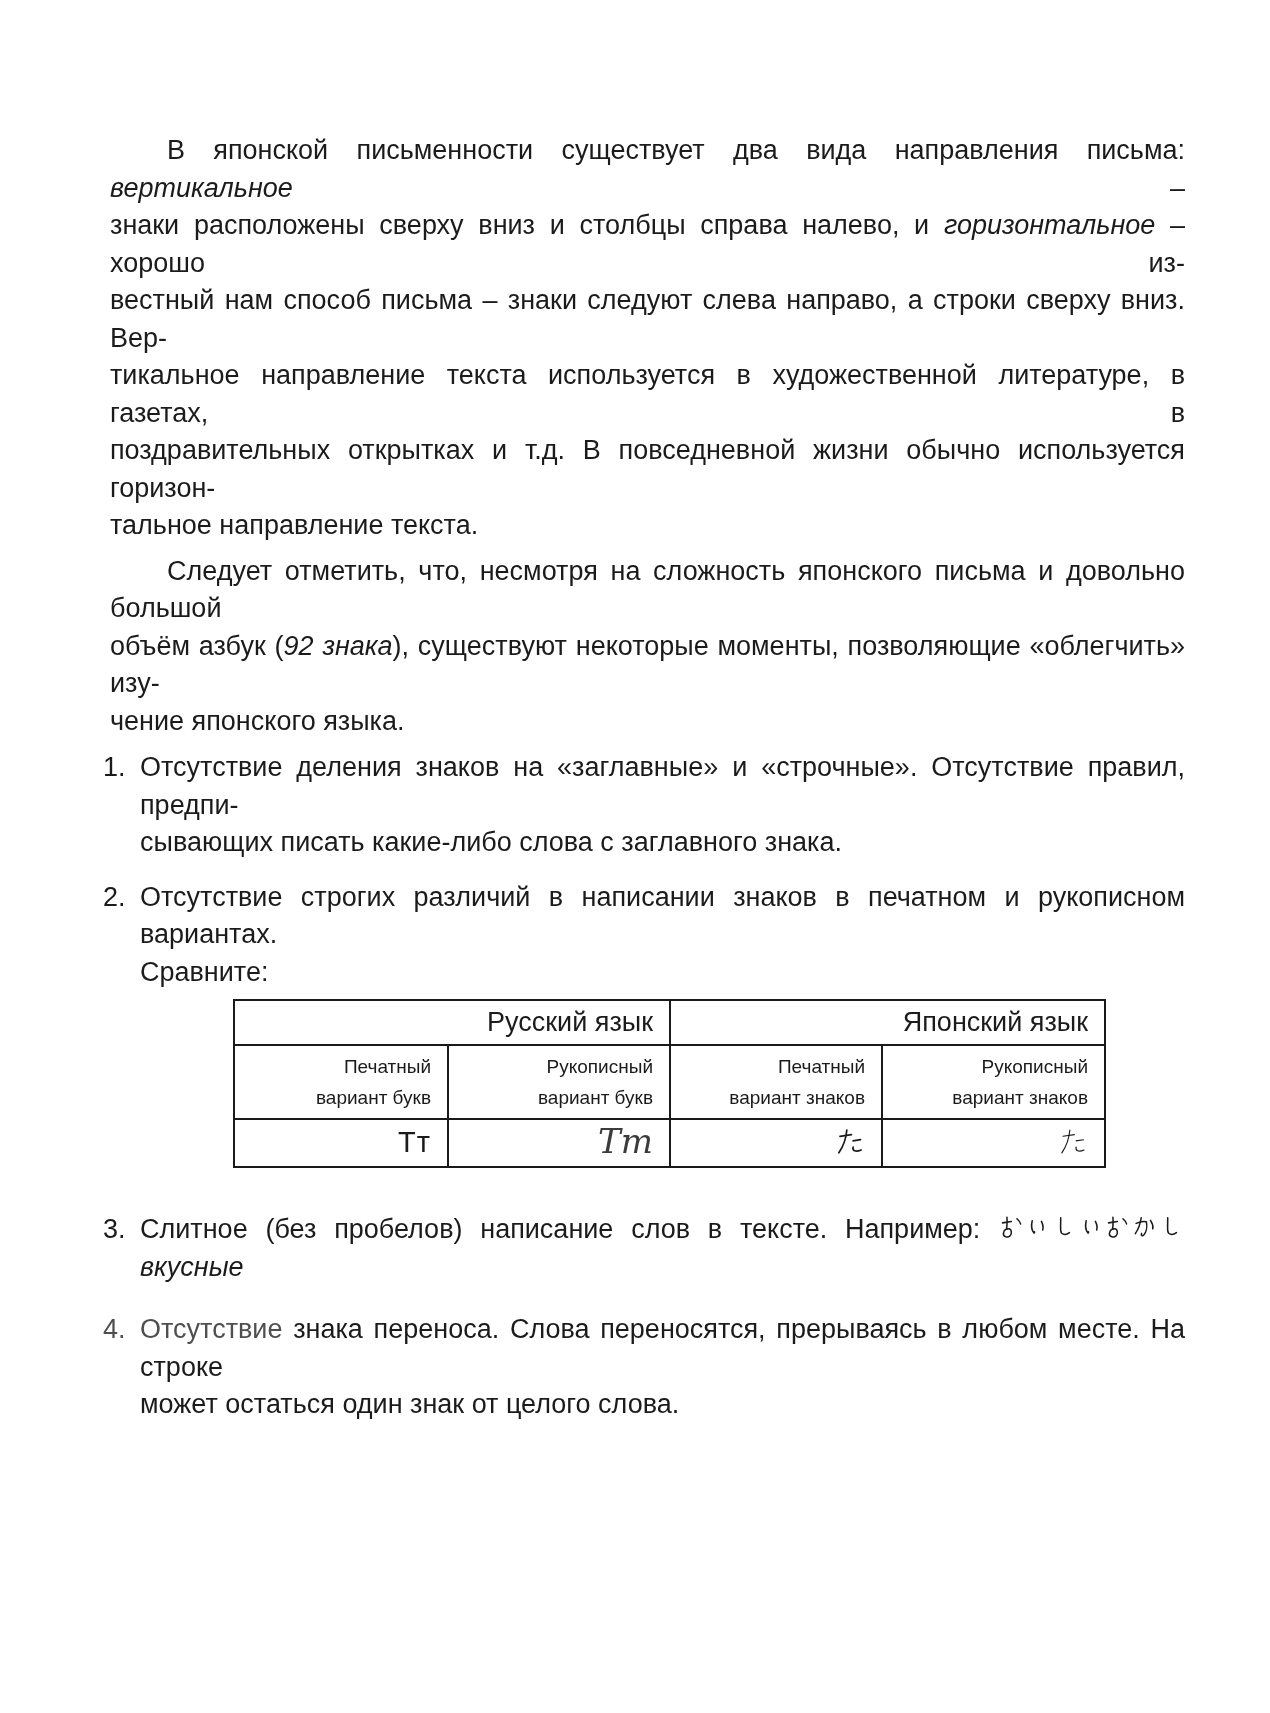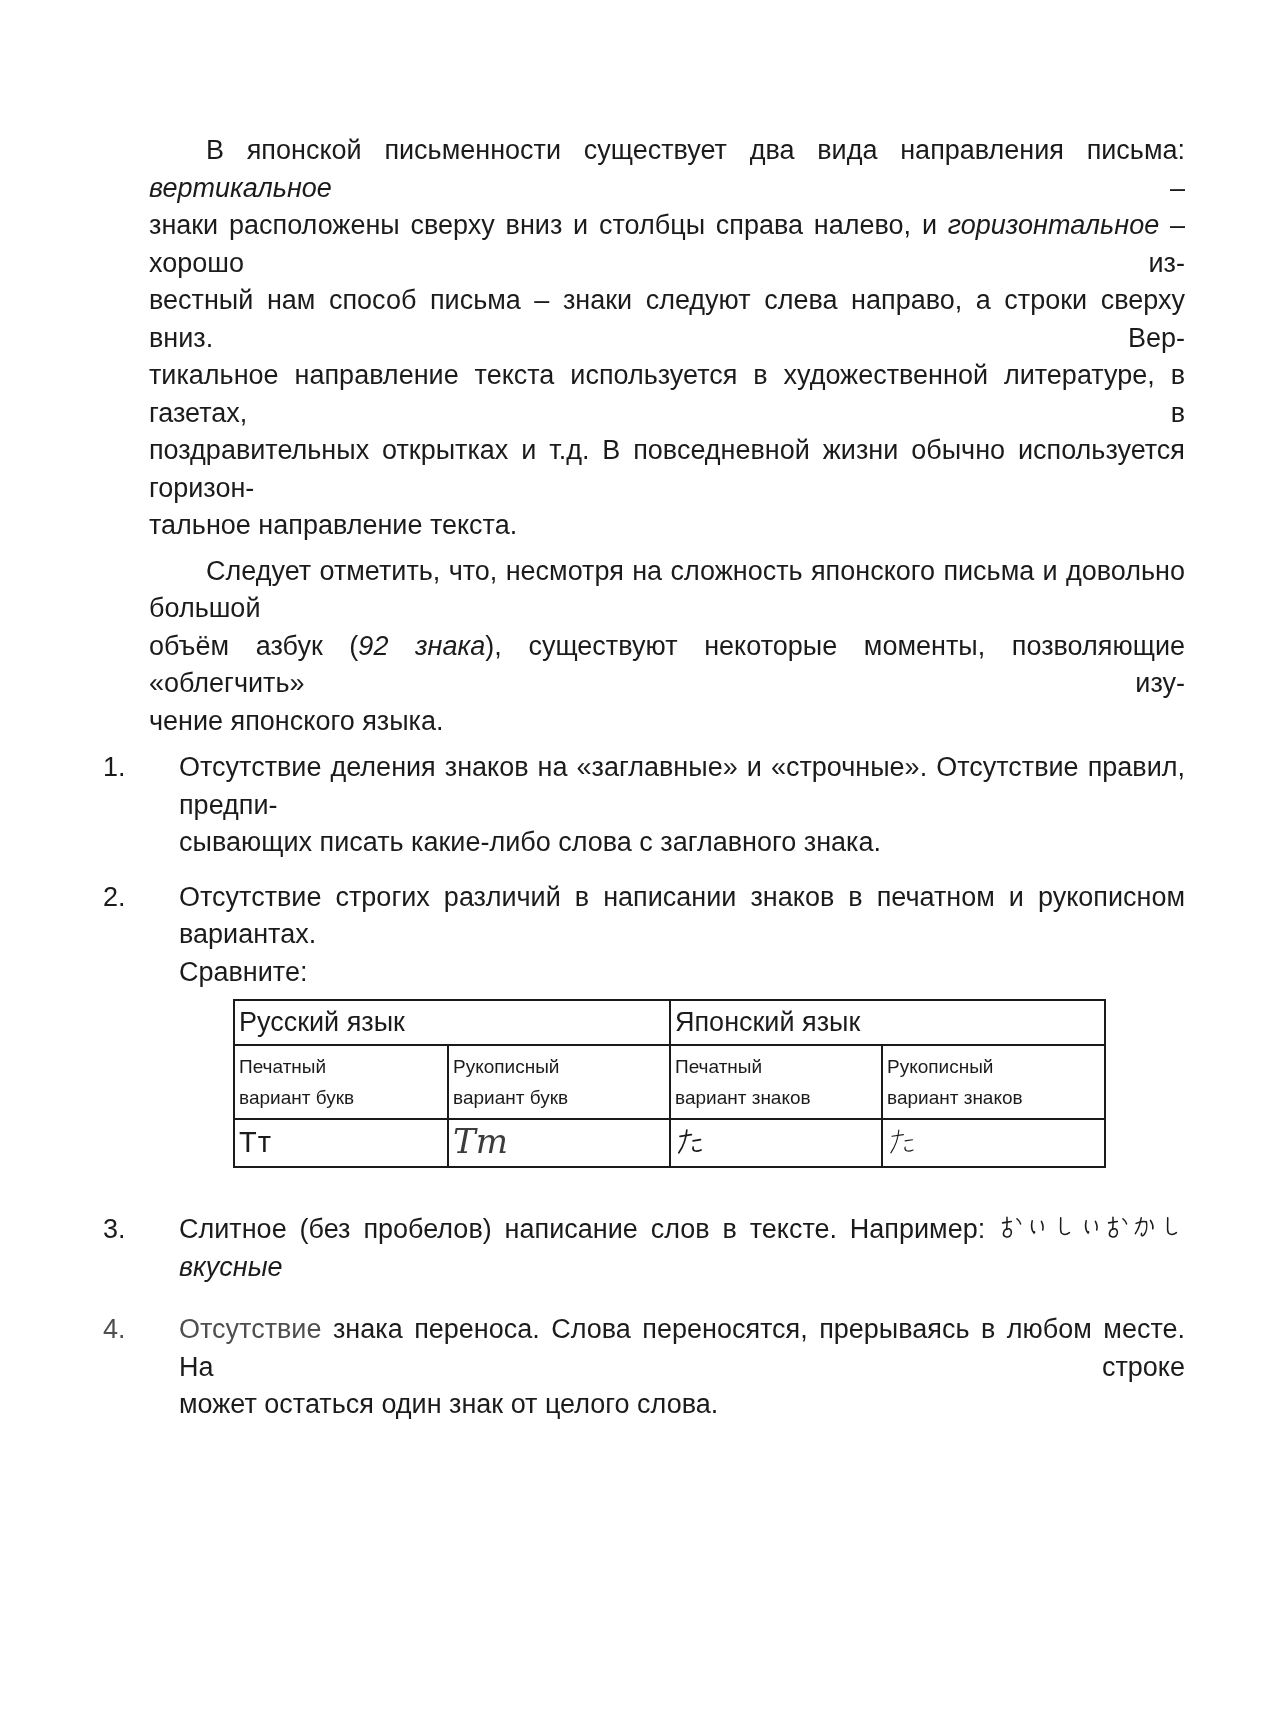--- a/index.html
+++ b/index.html
@@ -17,21 +17,21 @@
     color:var(--text);
     overflow:hidden;
   }
   .content{
     padding:132px 85px 0 103px;
     font-size:27px;
     line-height:37.5px;
   }
   .para{margin:0 0 0 7px;}
   .para + .para{margin-top:8px;}
-  .line{text-align:justify;text-align-last:justify;margin-left:39px;}
+  .line{text-align:justify;text-align-last:justify;}
   .line.last{text-align-last:left;}
   .line.indent{text-indent:57px;}
   i{font-style:italic;}
 
   .list-item{
     display:grid;
     grid-template-columns:37px 1fr;
     align-items:start;
   }
   #item-1{margin-top:9px;}
@@ -42,23 +42,23 @@
   .item-text{min-width:0;}
 
   table.cmp{
     border-collapse:collapse;
     table-layout:fixed;
     width:871px;
     margin:8px 0 0 130px;
   }
   table.cmp td{
     border:2px solid var(--border);
-    text-align:left;
+    text-align:right;
     vertical-align:middle;
-    padding:0 4px;
+    padding:0 16px;
   }
   tr.gh td{height:43px;font-size:27px;}
   tr.ch td{height:72px;font-size:19px;line-height:31px;white-space:pre-line;}
   tr.bd td{height:46px;border-radius:15px;}
   .printed-letters{font-size:29px;letter-spacing:1px;}
   .script-letters{
     font-family:"DejaVu Serif","Liberation Serif",serif;
     font-style:italic;
     font-size:34px;
     color:var(--script);

